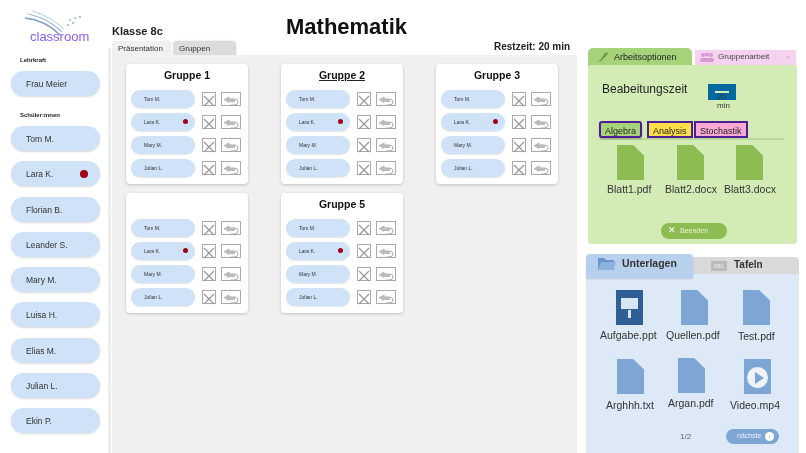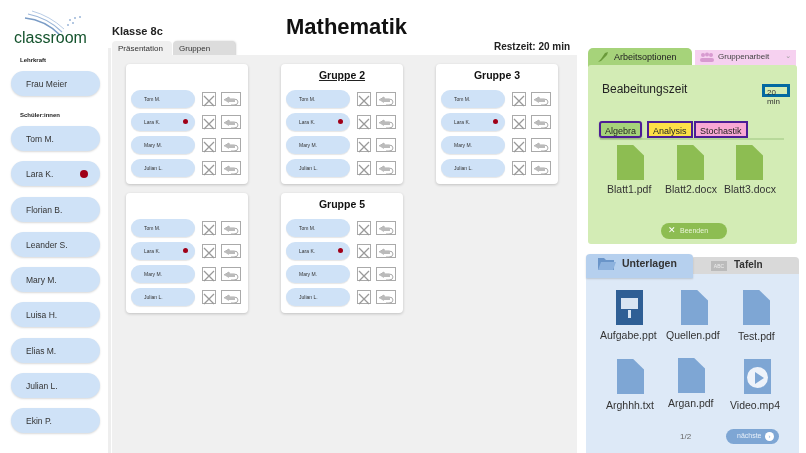--- a/index.html
+++ b/index.html
@@ -1,19 +1,19 @@
 <!DOCTYPE html>
 <html><head>
 <meta charset="utf-8">
 <style>
 *{box-sizing:border-box;margin:0;padding:0}
 html,body{width:806px;height:453px;overflow:hidden;background:#fff;font-family:"Liberation Sans",sans-serif;color:#222}
 .abs{position:absolute}
 .logo{left:20px;top:10px;width:70px;height:35px}
-.logo-text{left:14px;top:29px;font-size:16px;color:#14532d}
+.logo-text{left:30px;top:29px;font-size:13px;color:#8b5cf6}
 .side-label{font-size:6px;font-weight:bold;color:#222;left:20px}
 .pill{position:absolute;left:11px;width:89px;height:25px;border-radius:13px;background:#cfe2f7;box-shadow:0 1px 2px rgba(0,0,0,.15);font-size:8.5px;color:#333;padding:8px 0 0 15px}
 .dot{position:absolute;width:8px;height:8px;border-radius:50%;background:#a00018}
 .sidebar-divider{left:108px;top:48px;width:3px;height:405px;background:#eee}
 .klasse{left:112px;top:25px;font-size:11px;font-weight:bold}
 .title{left:286px;top:14px;font-size:22px;font-weight:bold;color:#111}
 .restzeit{left:494px;top:41px;font-size:10px;font-weight:bold}
 .tab{position:absolute;top:41px;height:16px;font-size:8px;color:#333;padding:3px 6px;border-radius:4px 4px 0 0}
 .main-area{left:112px;top:55px;width:465px;height:398px;background:#f0f0f0}
 .card{position:absolute;width:122px;height:120px;background:#fff;border-radius:4px;box-shadow:0 1px 3px rgba(0,0,0,.2)}
@@ -64,20 +64,21 @@
 <div class="abs klasse">Klasse 8c</div>
 <div class="abs title">Mathematik</div>
 <div class="abs restzeit">Restzeit: 20 min</div>
 <div class="tab" style="left:112px;width:60px;background:#f0f0f0">Präsentation</div>
 <div class="tab" style="left:173px;width:62px;background:#dcdcdc;box-shadow:1px 0 2px rgba(0,0,0,.2)">Gruppen</div>
 
 <div class="abs main-area"></div>
 
 <div id="groups">
     <div class="card" style="left: 126px; top: 64px;">
+      <h3>Gruppe 1</h3>
       <div class="mrow" style="top:26px">
         <div class="mpill">Tom M.</div>
         <div class="xbtn"><svg width="12" height="12" viewBox="0 0 12 12">
             <path d="M1 1 L11 11 M11 1 L1 11" stroke="#999" stroke-width="1.3"></path>
           </svg></div>
         <div class="abtn"><svg width="18" height="12" viewBox="0 0 18 12">
             <path d="M2 5 L7 2 L7 4 L12 4 Q16 4 16 7 Q16 10 12 10 L9 10" stroke="#aaa" stroke-width="1" fill="none"></path>
             <path d="M2 5 L7 2 L7 8 Z" fill="#bbb"></path>
             <rect x="6" y="4" width="7" height="3" fill="#bbb"></rect>
           </svg></div>
@@ -321,21 +322,21 @@
       <circle cx="4" cy="3" r="2" fill="#d79ad0"></circle>
       <circle cx="8" cy="2.5" r="2" fill="#d79ad0"></circle>
       <circle cx="12" cy="3" r="2" fill="#d79ad0"></circle>
       <rect x="1" y="6" width="14" height="4" rx="2" fill="#d79ad0"></rect>
     </svg>
   <span>Gruppenarbeit</span>
   <span class="abs" style="right:5px;top:2px;font-size:7px;color:#999">⌄</span>
 </div>
 <div class="abs green-panel"></div>
 <div class="abs" style="left:602px;top:82px;font-size:12px;color:#222">Beabeitungszeit</div>
-<div class="abs" style="left:762px;top:84px;width:28px;height:13px;border:3px solid #0369a1;font-size:8px;padding:1px 2px;color:#333">20 min</div>
+<div class="abs" style="left:708px;top:84px;width:28px;height:13px;border:7px solid #0369a1;font-size:8px;padding:1px 2px;color:#333">20 min</div>
 <div class="abs" style="left:600px;top:138px;width:184px;height:2px;background:#b8d99a"></div>
 <div class="subtab" style="left:599px;background:#a6d37a;border-radius:3px;box-shadow:0 1px 2px rgba(0,0,0,.2)">Algebra</div>
 <div class="subtab" style="left:647px;background:#fde047">Analysis</div>
 <div class="subtab" style="left:694px;background:#f9a8d4">Stochastik</div>
 <div class="file-green" style="left:617px"></div>
 <div class="file-green" style="left:677px"></div>
 <div class="file-green" style="left:736px"></div>
 <div class="file-label" style="left:607px;top:183px">Blatt1.pdf</div>
 <div class="file-label" style="left:665px;top:183px">Blatt2.docx</div>
 <div class="file-label" style="left:724px;top:183px">Blatt3.docx</div>

